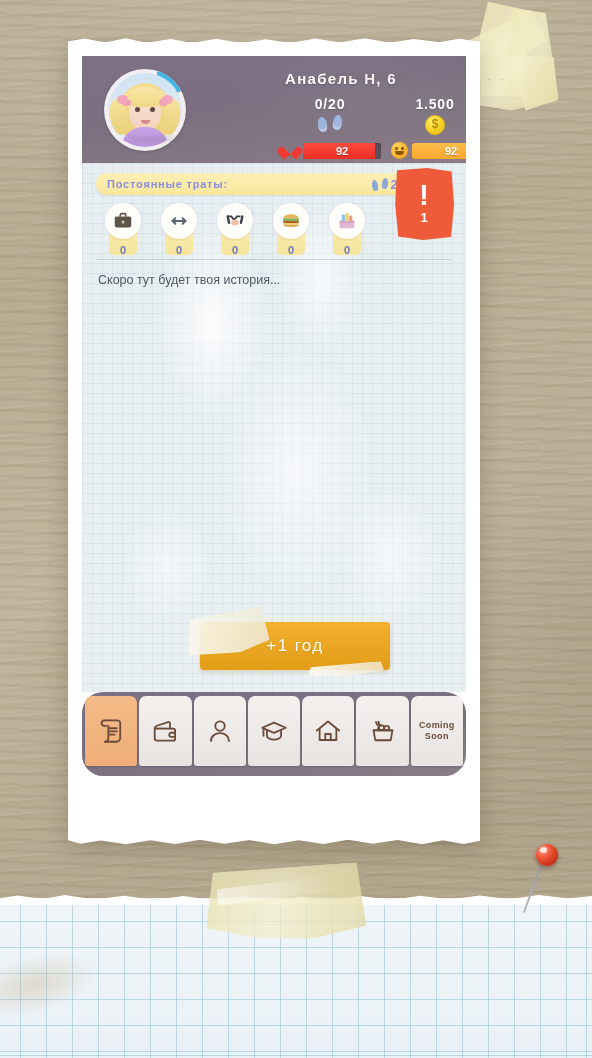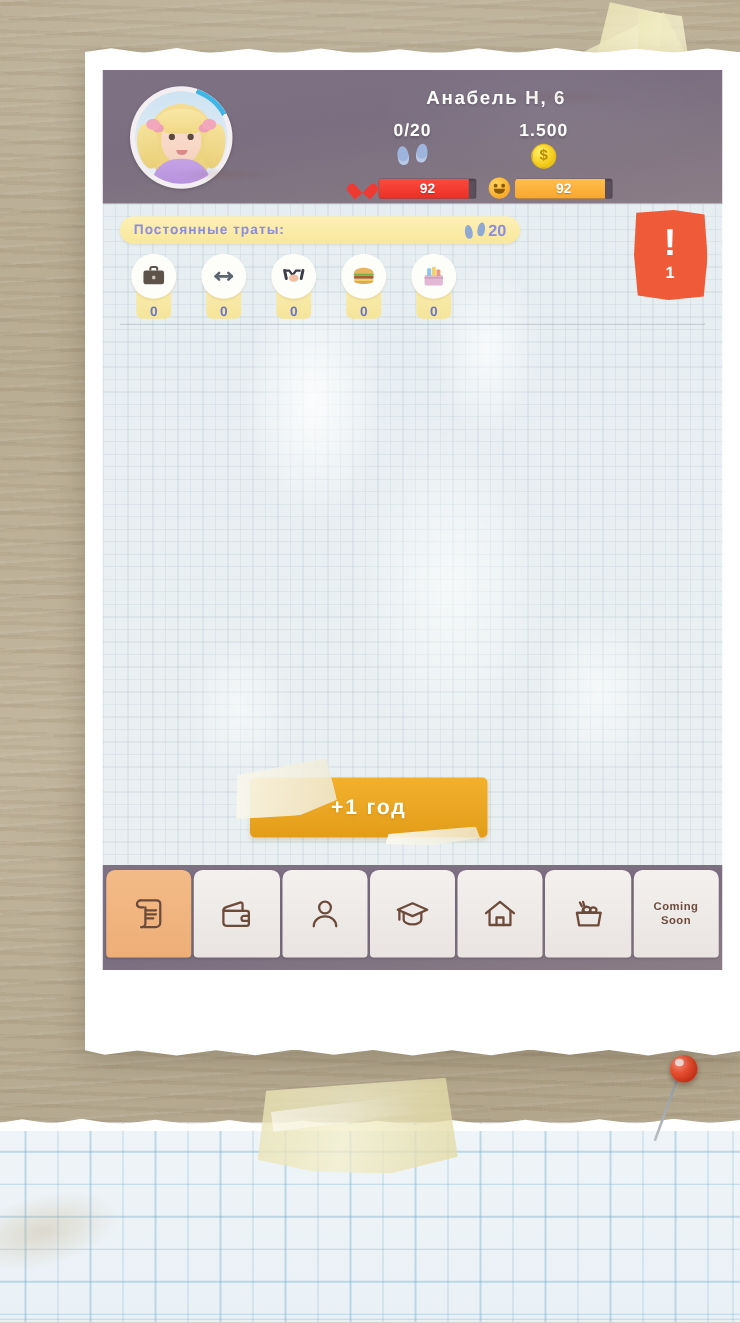--- a/index.html
+++ b/index.html
@@ -101,21 +101,21 @@
         clip-path:polygon(14% 0,88% 8%,100% 92%,26% 100%,2% 52%); }
   .t4 { left:30px; top:54px;  width:112px; height:56px; transform:rotate(3deg);
         clip-path:polygon(0 10%,94% 0,100% 78%,58% 100%,4% 88%); }
   .t4::after{
     content:"· ·"; position:absolute; left:36%; top:34%;
     color:rgba(120,100,60,.45); font-size:11px; letter-spacing:3px;
   }
 
   
   .app-card{
-    position:absolute; left:68px; top:42px; width:524px; height:798px;
+    position:absolute; left:68px; top:42px; width:412px; height:798px;
     background:#fff;
     box-shadow:0 8px 22px rgba(60,45,25,.24);
   }
   .app-card::before{ 
     content:"";position:absolute;left:0;right:0;top:-7px;height:12px;background:#fff;
     clip-path:polygon(0 55%,4% 30%,9% 62%,14% 28%,19% 64%,25% 34%,30% 66%,36% 32%,42% 68%,48% 36%,
       54% 66%,60% 30%,66% 62%,72% 28%,78% 64%,84% 34%,90% 60%,95% 32%,100% 56%,100% 100%,0 100%);
   }
   .app-card::after{ 
     content:"";position:absolute;left:0;right:0;bottom:-8px;height:13px;background:#fff;
@@ -311,37 +311,37 @@
     background:linear-gradient(100deg, rgba(250,248,238,.92), rgba(238,234,214,.85));
     clip-path:polygon(8% 6%,96% 0,100% 82%,62% 100%,0 88%);
     transform:rotate(-9deg);
     z-index:3;
   }
   .yr-btn{
     position:absolute; inset:0;
     background:linear-gradient(180deg,#f2b02c,#e9a521 60%,#e29c18);
     border-radius:4px;
     display:flex; align-items:center; justify-content:center;
-    color:#fff; font-size:17px; font-weight:bold; letter-spacing:1.4px;
+    color:#fff; font-size:17px; font-weight:normal; letter-spacing:1.4px;
     text-shadow:0 1px 2px rgba(140,90,10,.30);
     box-shadow:0 2px 4px rgba(150,110,30,.24);
     z-index:2;
   }
   .yr-btn::after{
     content:""; position:absolute; right:6px; bottom:-6px; width:76px; height:13px;
     background:linear-gradient(95deg, rgba(252,250,242,.92), rgba(240,236,218,.80));
     clip-path:polygon(4% 18%,96% 0,100% 72%,52% 100%,0 80%);
     transform:rotate(-3deg);
   }
 
   
   .nav{
     position:relative; height:84px;
     background:linear-gradient(172deg,#7e7183 0%,#7a6e80 50%,#8b7d86 100%);
-    display:flex; align-items:flex-start; gap:2px; padding:4px 3px 0 3px;
+    display:flex; align-items:flex-start; gap:2px; padding:4px 3px 0 3px;border-radius:21px;
   }
   .nav-tab{
     flex:1; height:70px;
     background:linear-gradient(180deg,#f3f0ee,#e9e4e2);
     border-radius:7px 7px 3px 3px;
     display:flex; align-items:center; justify-content:center;
     box-shadow:0 1px 2px rgba(0,0,0,.14);
   }
   .nav-tab.active{
     background:linear-gradient(180deg,#f3bb88,#eeae77);
@@ -511,20 +511,21 @@
           </div>
         </div>
 
     <div class="alert-badge">
       <span class="alert-bang">!</span>
       <span class="alert-count">1</span>
     </div>
 
     <div class="divider"></div>
 
+    <div class="story-text">Скоро тут будет твоя история...</div>
 
     <div class="yr-btn-wrap">
       <div class="yr-tape"></div>
       <div class="yr-btn">+1 год</div>
     </div>
   </div>
 
   <div class="nav" id="nav-bar">
         <div class="nav-tab active">
           <span>

